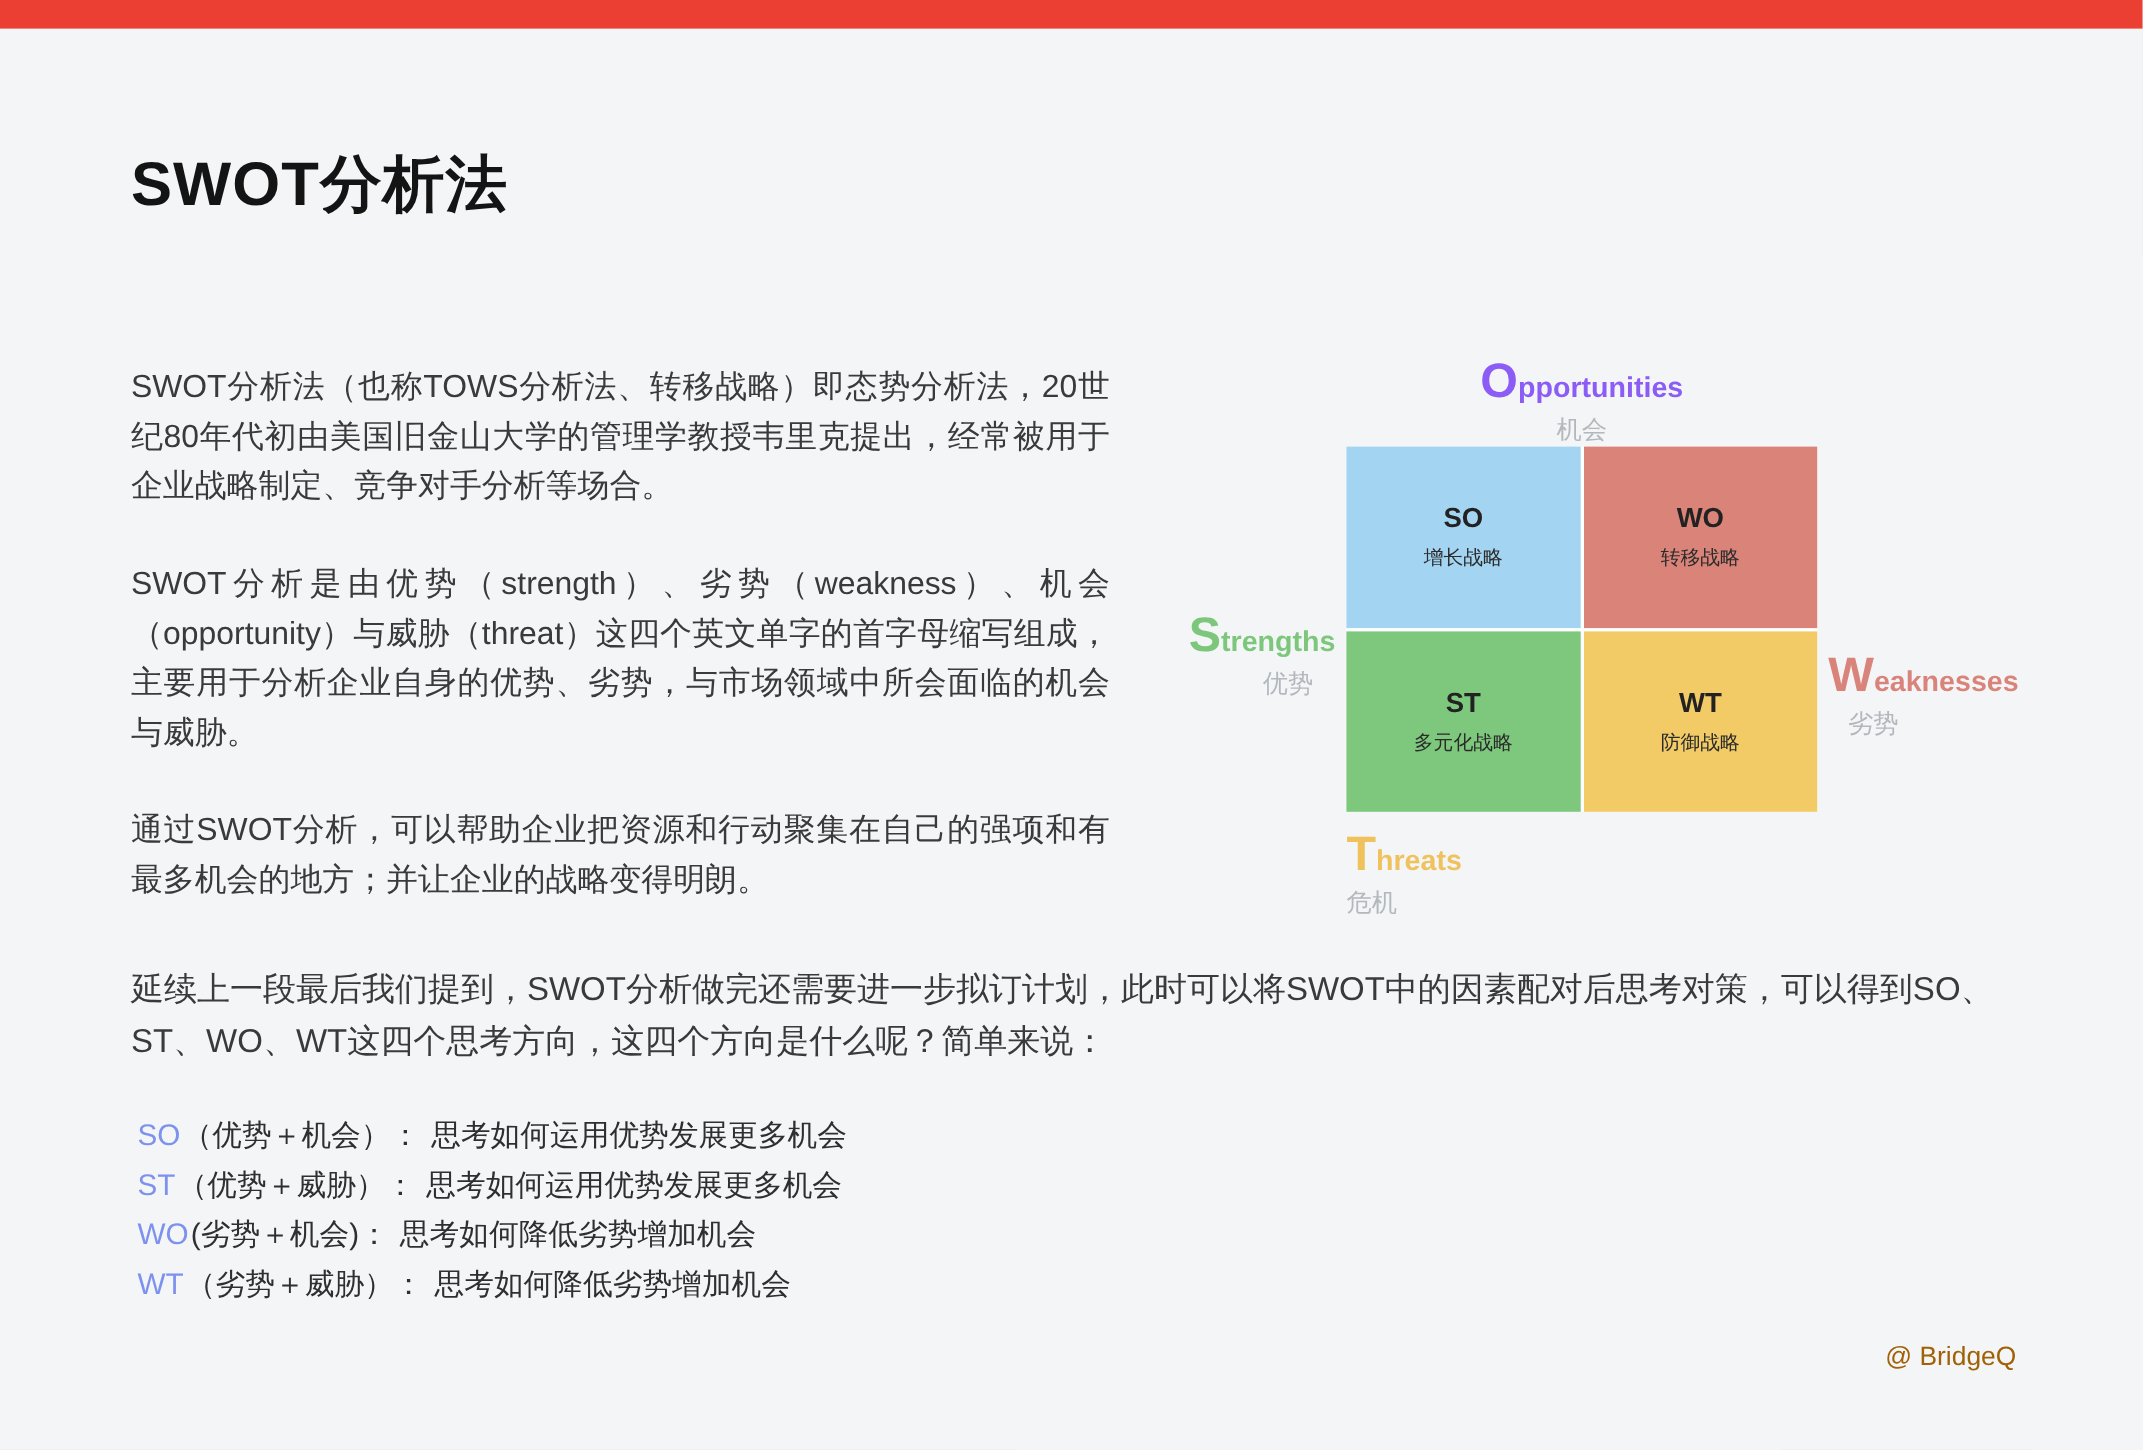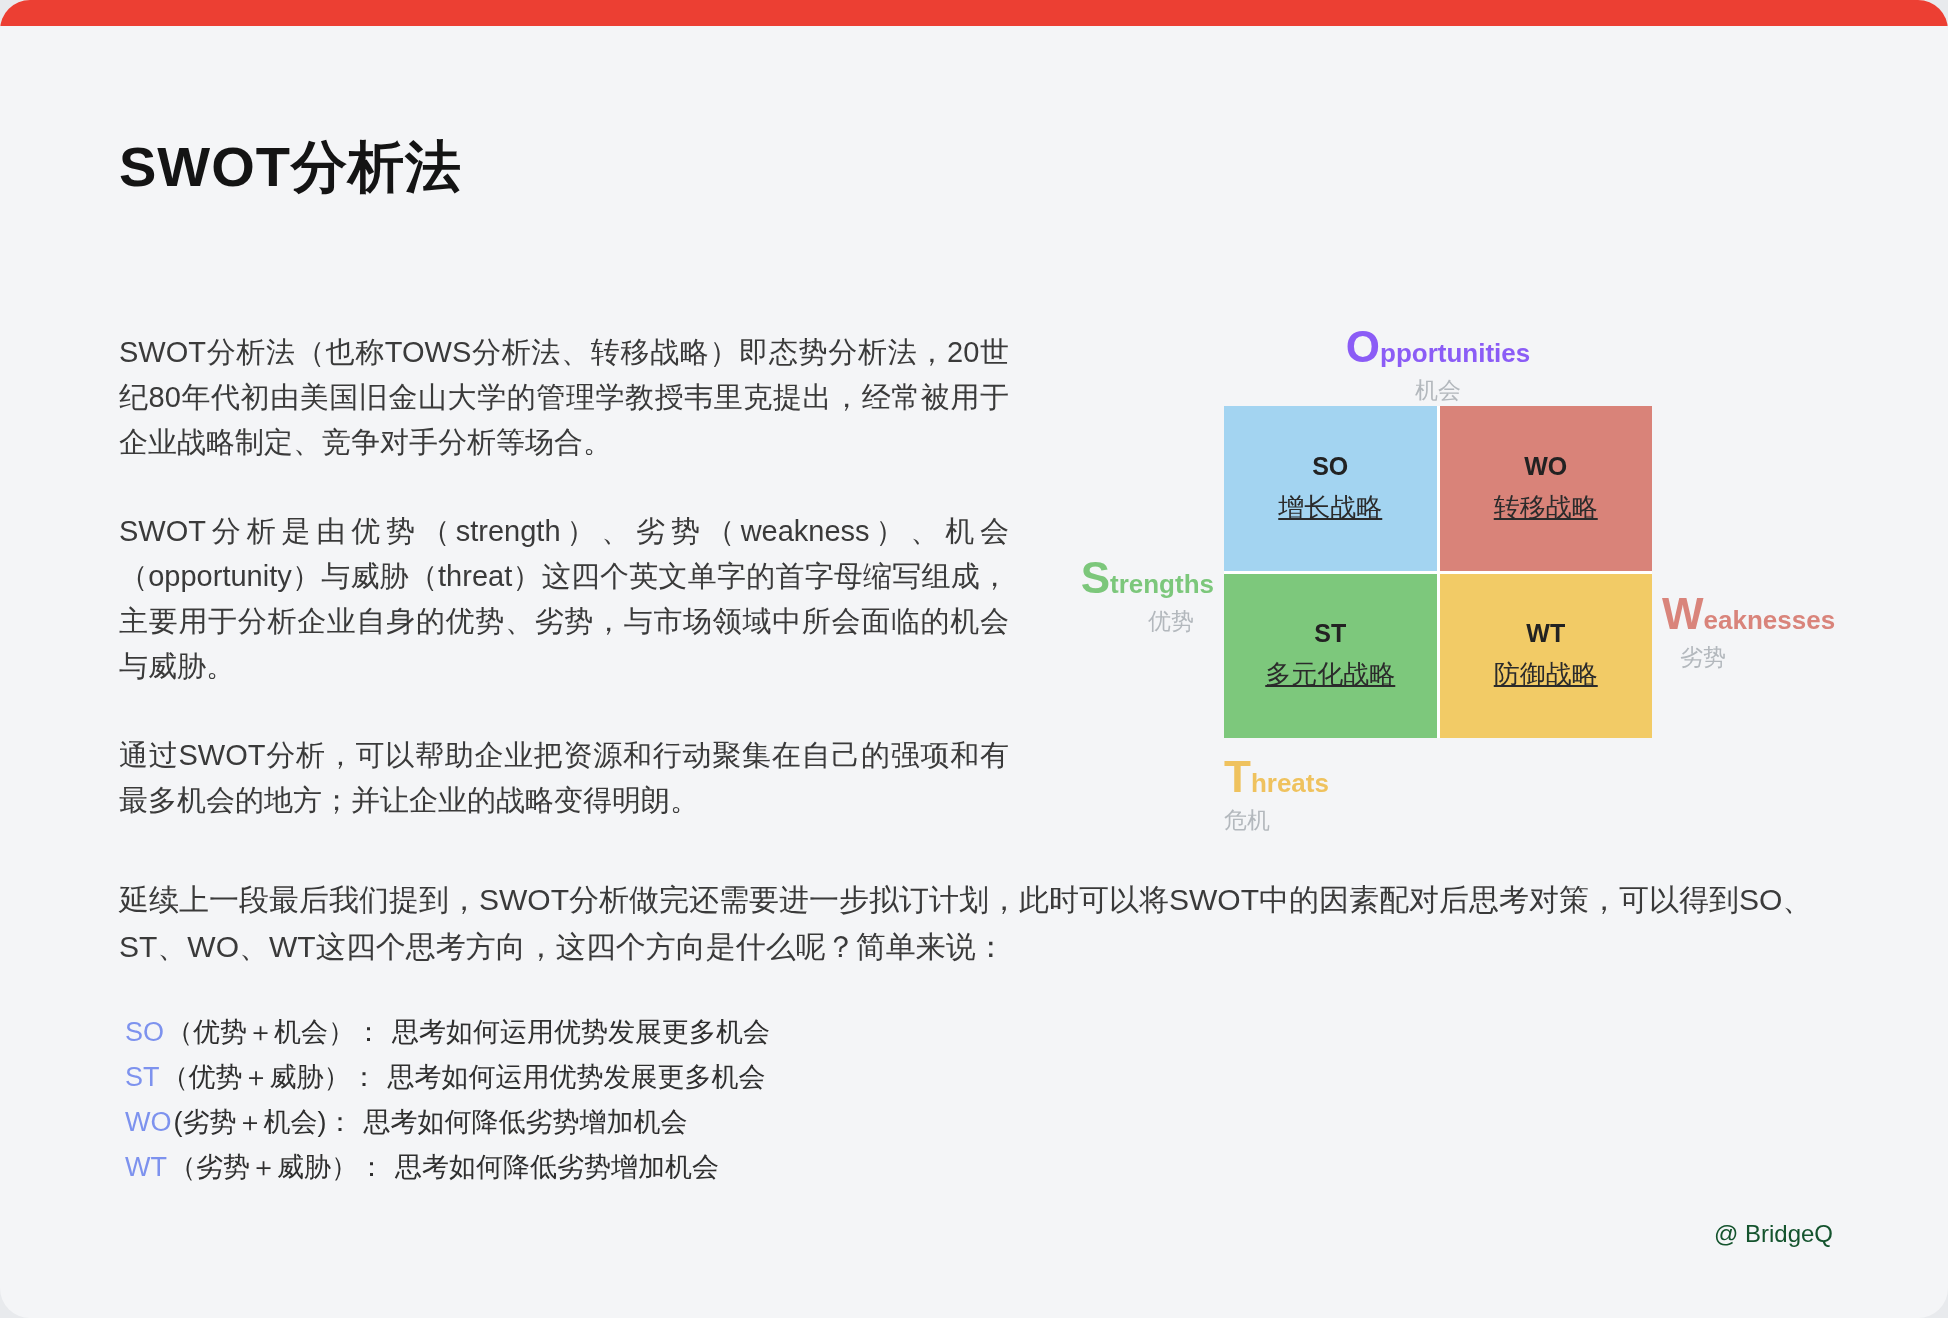--- a/index.html
+++ b/index.html
@@ -6,21 +6,20 @@
   html, body { background: #e8eaed; }
   body { font-family: "Liberation Sans", "DejaVu Sans", sans-serif; }
 
   .page {
     position: relative;
     width: 1948px;
     height: 1318px;
     background: #f4f5f7;
     overflow: hidden;
     margin: 0 auto;
-    border-radius: 30px;
   }
 
   .top-bar {
     position: absolute;
     top: 0; left: 0;
     width: 100%;
     height: 26px;
     background: #ec3f33;
   }
 
@@ -70,21 +69,21 @@
     background: #ffffff;
   }
   .cell {
     display: flex;
     flex-direction: column;
     align-items: center;
     justify-content: center;
     gap: 9px;
   }
   .cell .code { font-size: 25px; font-weight: 700; color: #222; }
-  .cell .strategy { font-size: 26px; color: #2b2b2b; text-decoration: underline; }
+  .cell .strategy { font-size: 18px; color: #2b2b2b; }
   .cell.so { background: #a3d4f1; }
   .cell.wo { background: #d98379; }
   .cell.st { background: #7dc87c; }
   .cell.wt { background: #f2cb66; }
 
   .axis-label { position: absolute; }
   .axis-label .word { font-weight: 700; white-space: nowrap; }
   .axis-label .initial { font-size: 44px; }
   .axis-label .rest { font-size: 26px; }
   .axis-label .zh { font-size: 23px; color: #b3b8bd; margin-top: 3px; }
@@ -130,21 +129,21 @@
     font-weight: 400;
     margin-right: 2px;
   }
   .strategy-row .desc { margin-left: 10px; }
 
   .footer {
     position: absolute;
     right: 115px;
     top: 1220px;
     font-size: 24px;
-    color: #14532d;
+    color: #a16207;
   }
 </style>
 </head>
 <body>
 
 <div class="page">
 
   <div class="top-bar"></div>
 
   <h1 class="title">SWOT分析法</h1>

